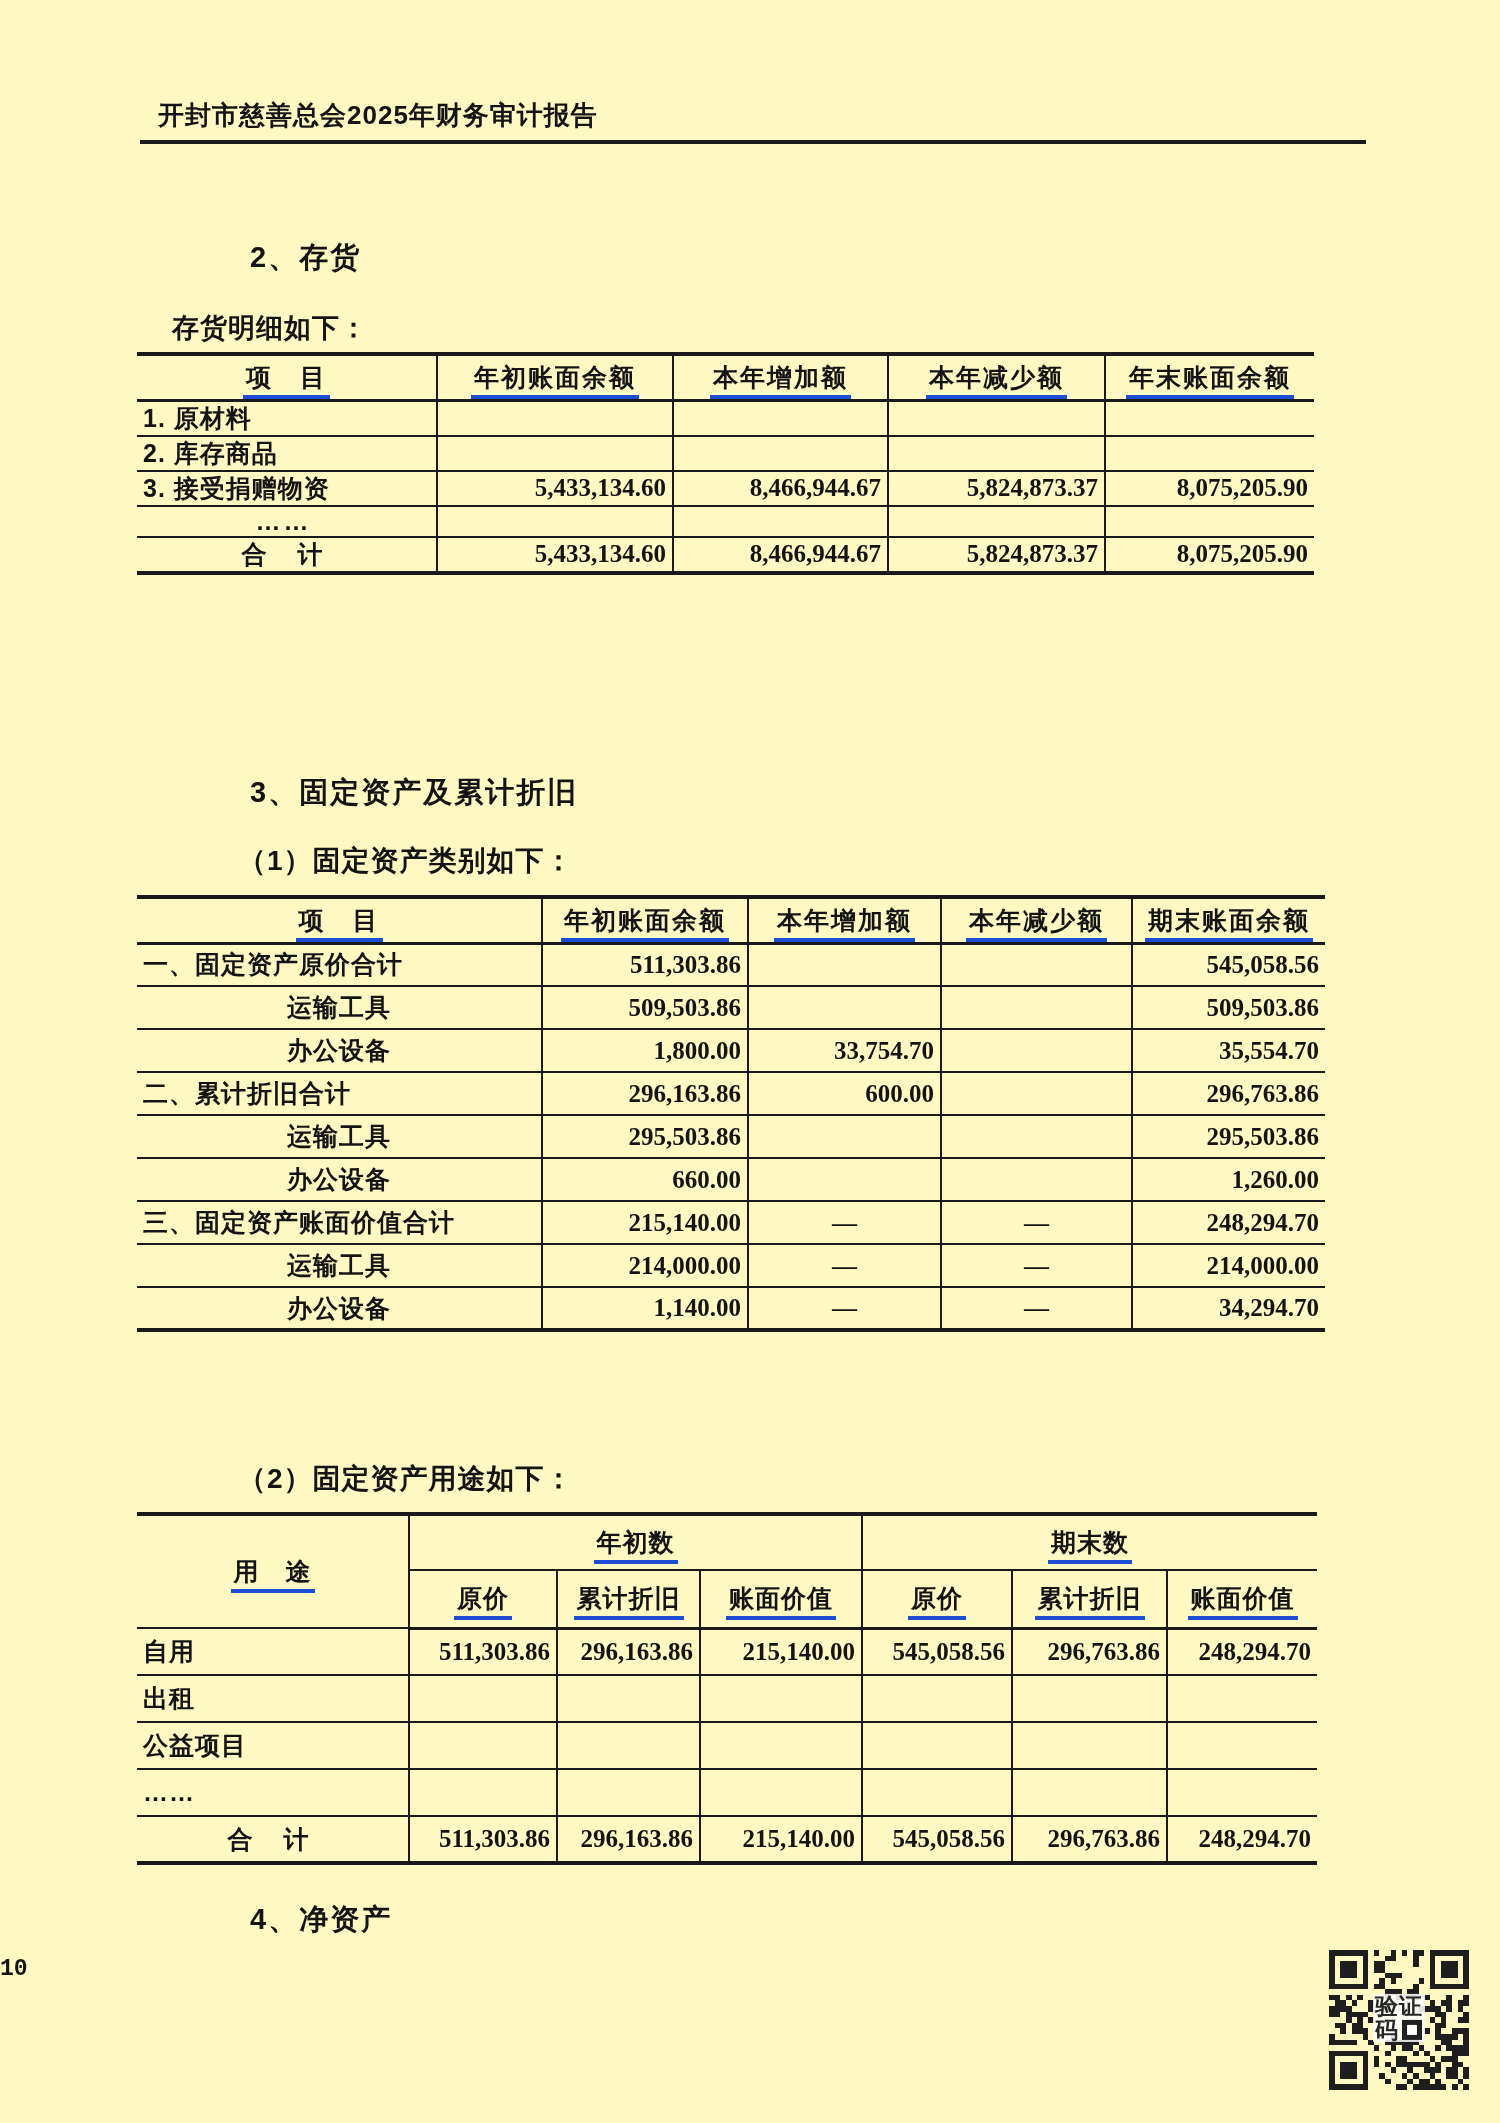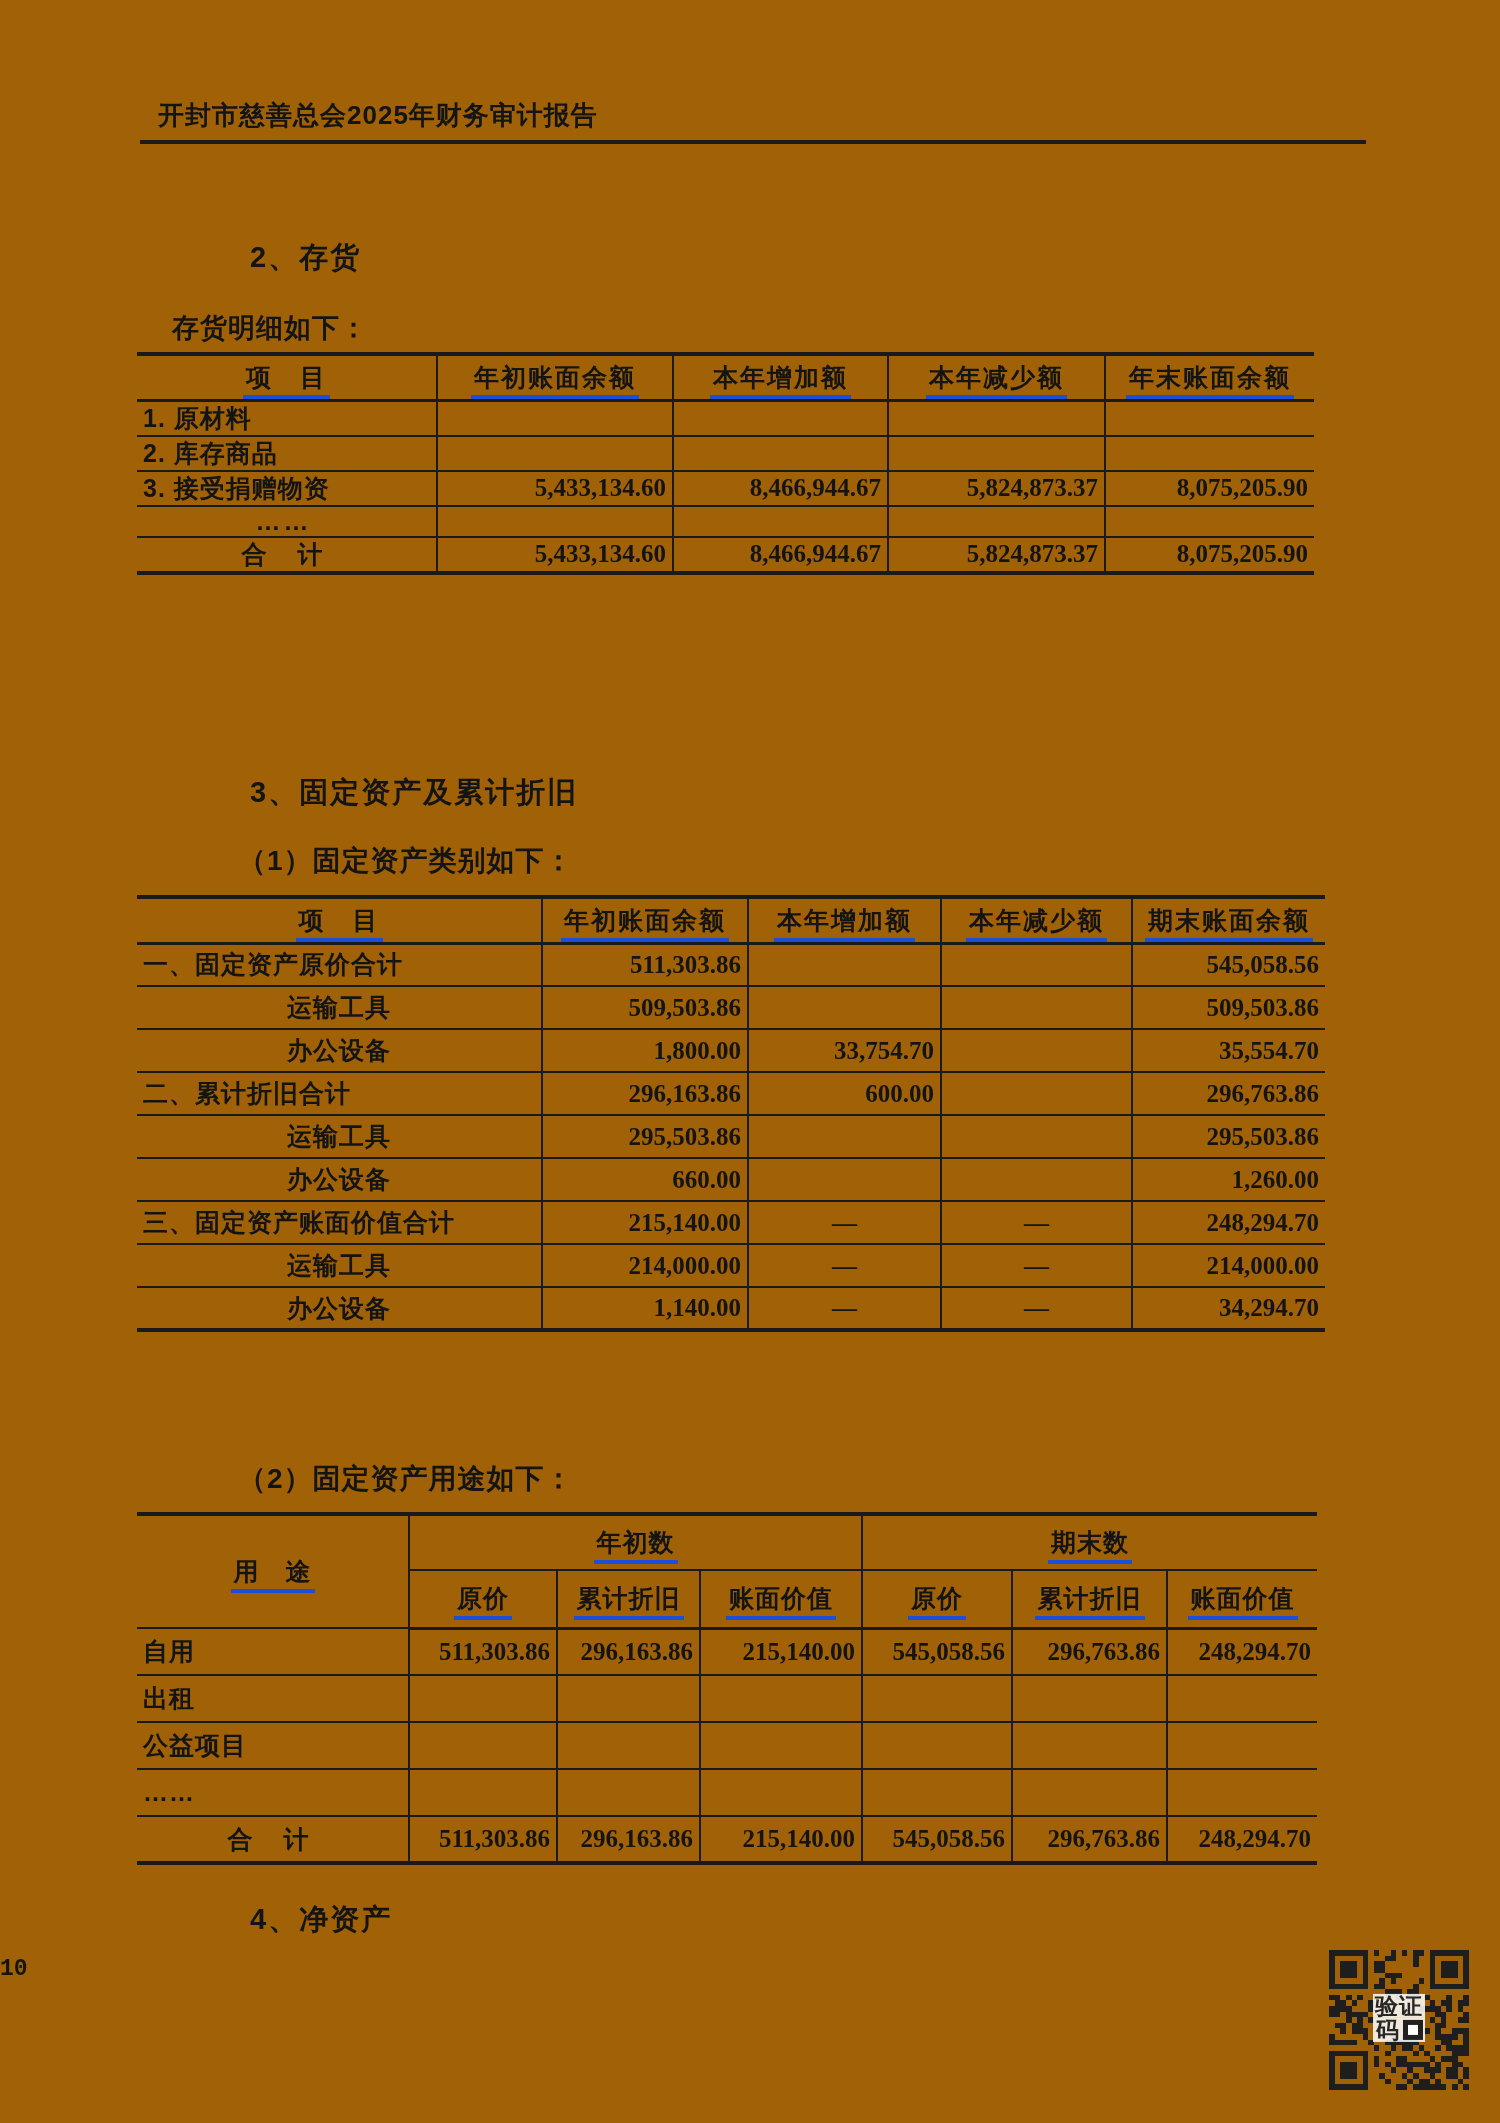--- a/index.html
+++ b/index.html
@@ -1,18 +1,18 @@
 <!DOCTYPE html>
 <html><head>
 <meta charset="utf-8">
 <style>
   html,body{margin:0;padding:0;background:#8a8a8a;}
   .page{
     position:relative;width:1500px;height:2123px;margin:0 auto;
-    background:#a16207;color:#141414;overflow:hidden;
+    background:#fef9c3;color:#141414;overflow:hidden;
     font-family:"Liberation Sans","DejaVu Sans",sans-serif;
   }
   
   .doc-header{
     position:absolute;left:140px;top:98px;width:1226px;
     border-bottom:4px solid #1b1b1b;padding-bottom:7px;
   }
   .doc-header .t{
     font-size:26px;font-weight:700;letter-spacing:1px;padding-left:18px;
   }
@@ -53,21 +53,21 @@
     position:absolute;top:1956px;left:0;width:100%;text-align:left;
     font-family:Liberation Mono, monospace;font-size:23px;font-weight:700;
   }
   
   .qr{position:absolute;left:1318px;top:1938px;width:162px;height:164px;}
   .qr svg{display:block;width:162px;height:164px;}
   .qr-label{
     position:absolute;left:50%;top:50%;transform:translate(-50%,-54%);
     line-height:1.05;font-weight:700;color:#272727;font-size:23px;letter-spacing:1px;
   }
-  .qr-label .l1,.qr-label .l2{display:block;background:rgba(252,252,250,.88);padding:0 2px;text-align:right;}
+  .qr-label .l1,.qr-label .l2{display:block;background:rgba(252,252,250,.88);padding:0 2px;}
   .qr-label .blob{
     display:inline-block;width:10px;height:10px;border:5px solid #212121;
     background:#fdfdfc;vertical-align:-2px;margin-left:3px;
   }
 </style>
 </head>
 <body>
 
 <div class="page">
 

